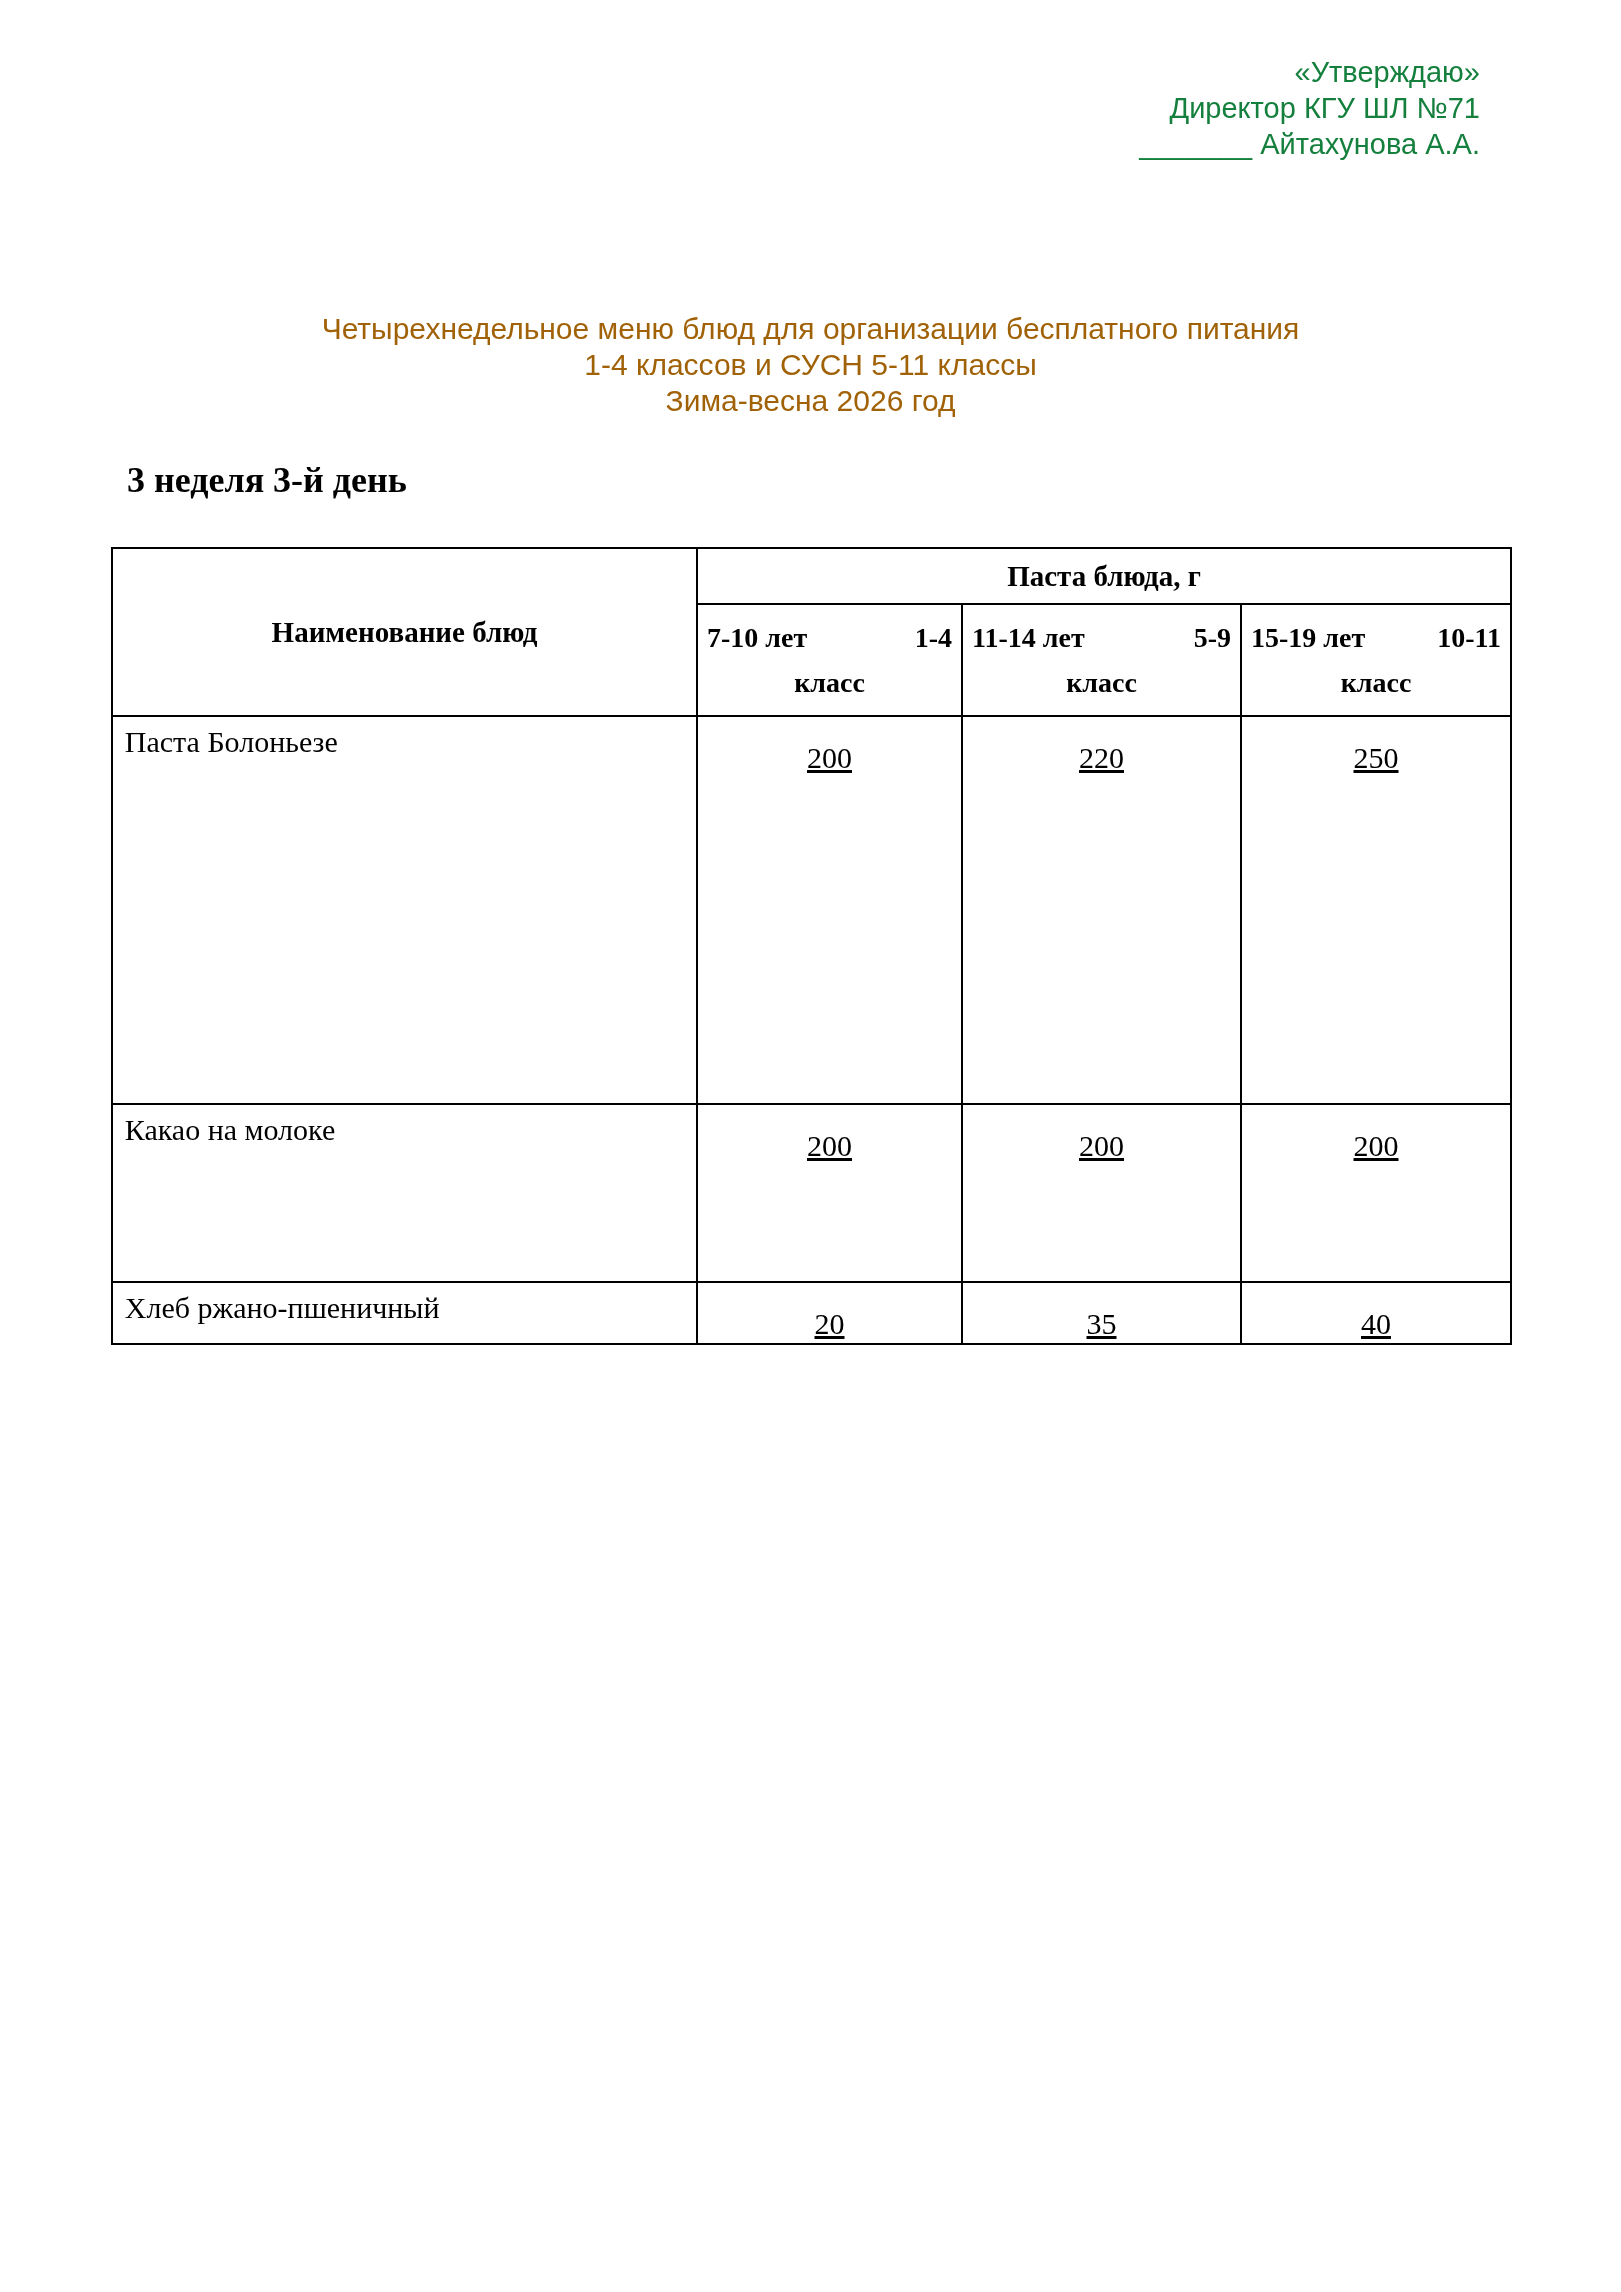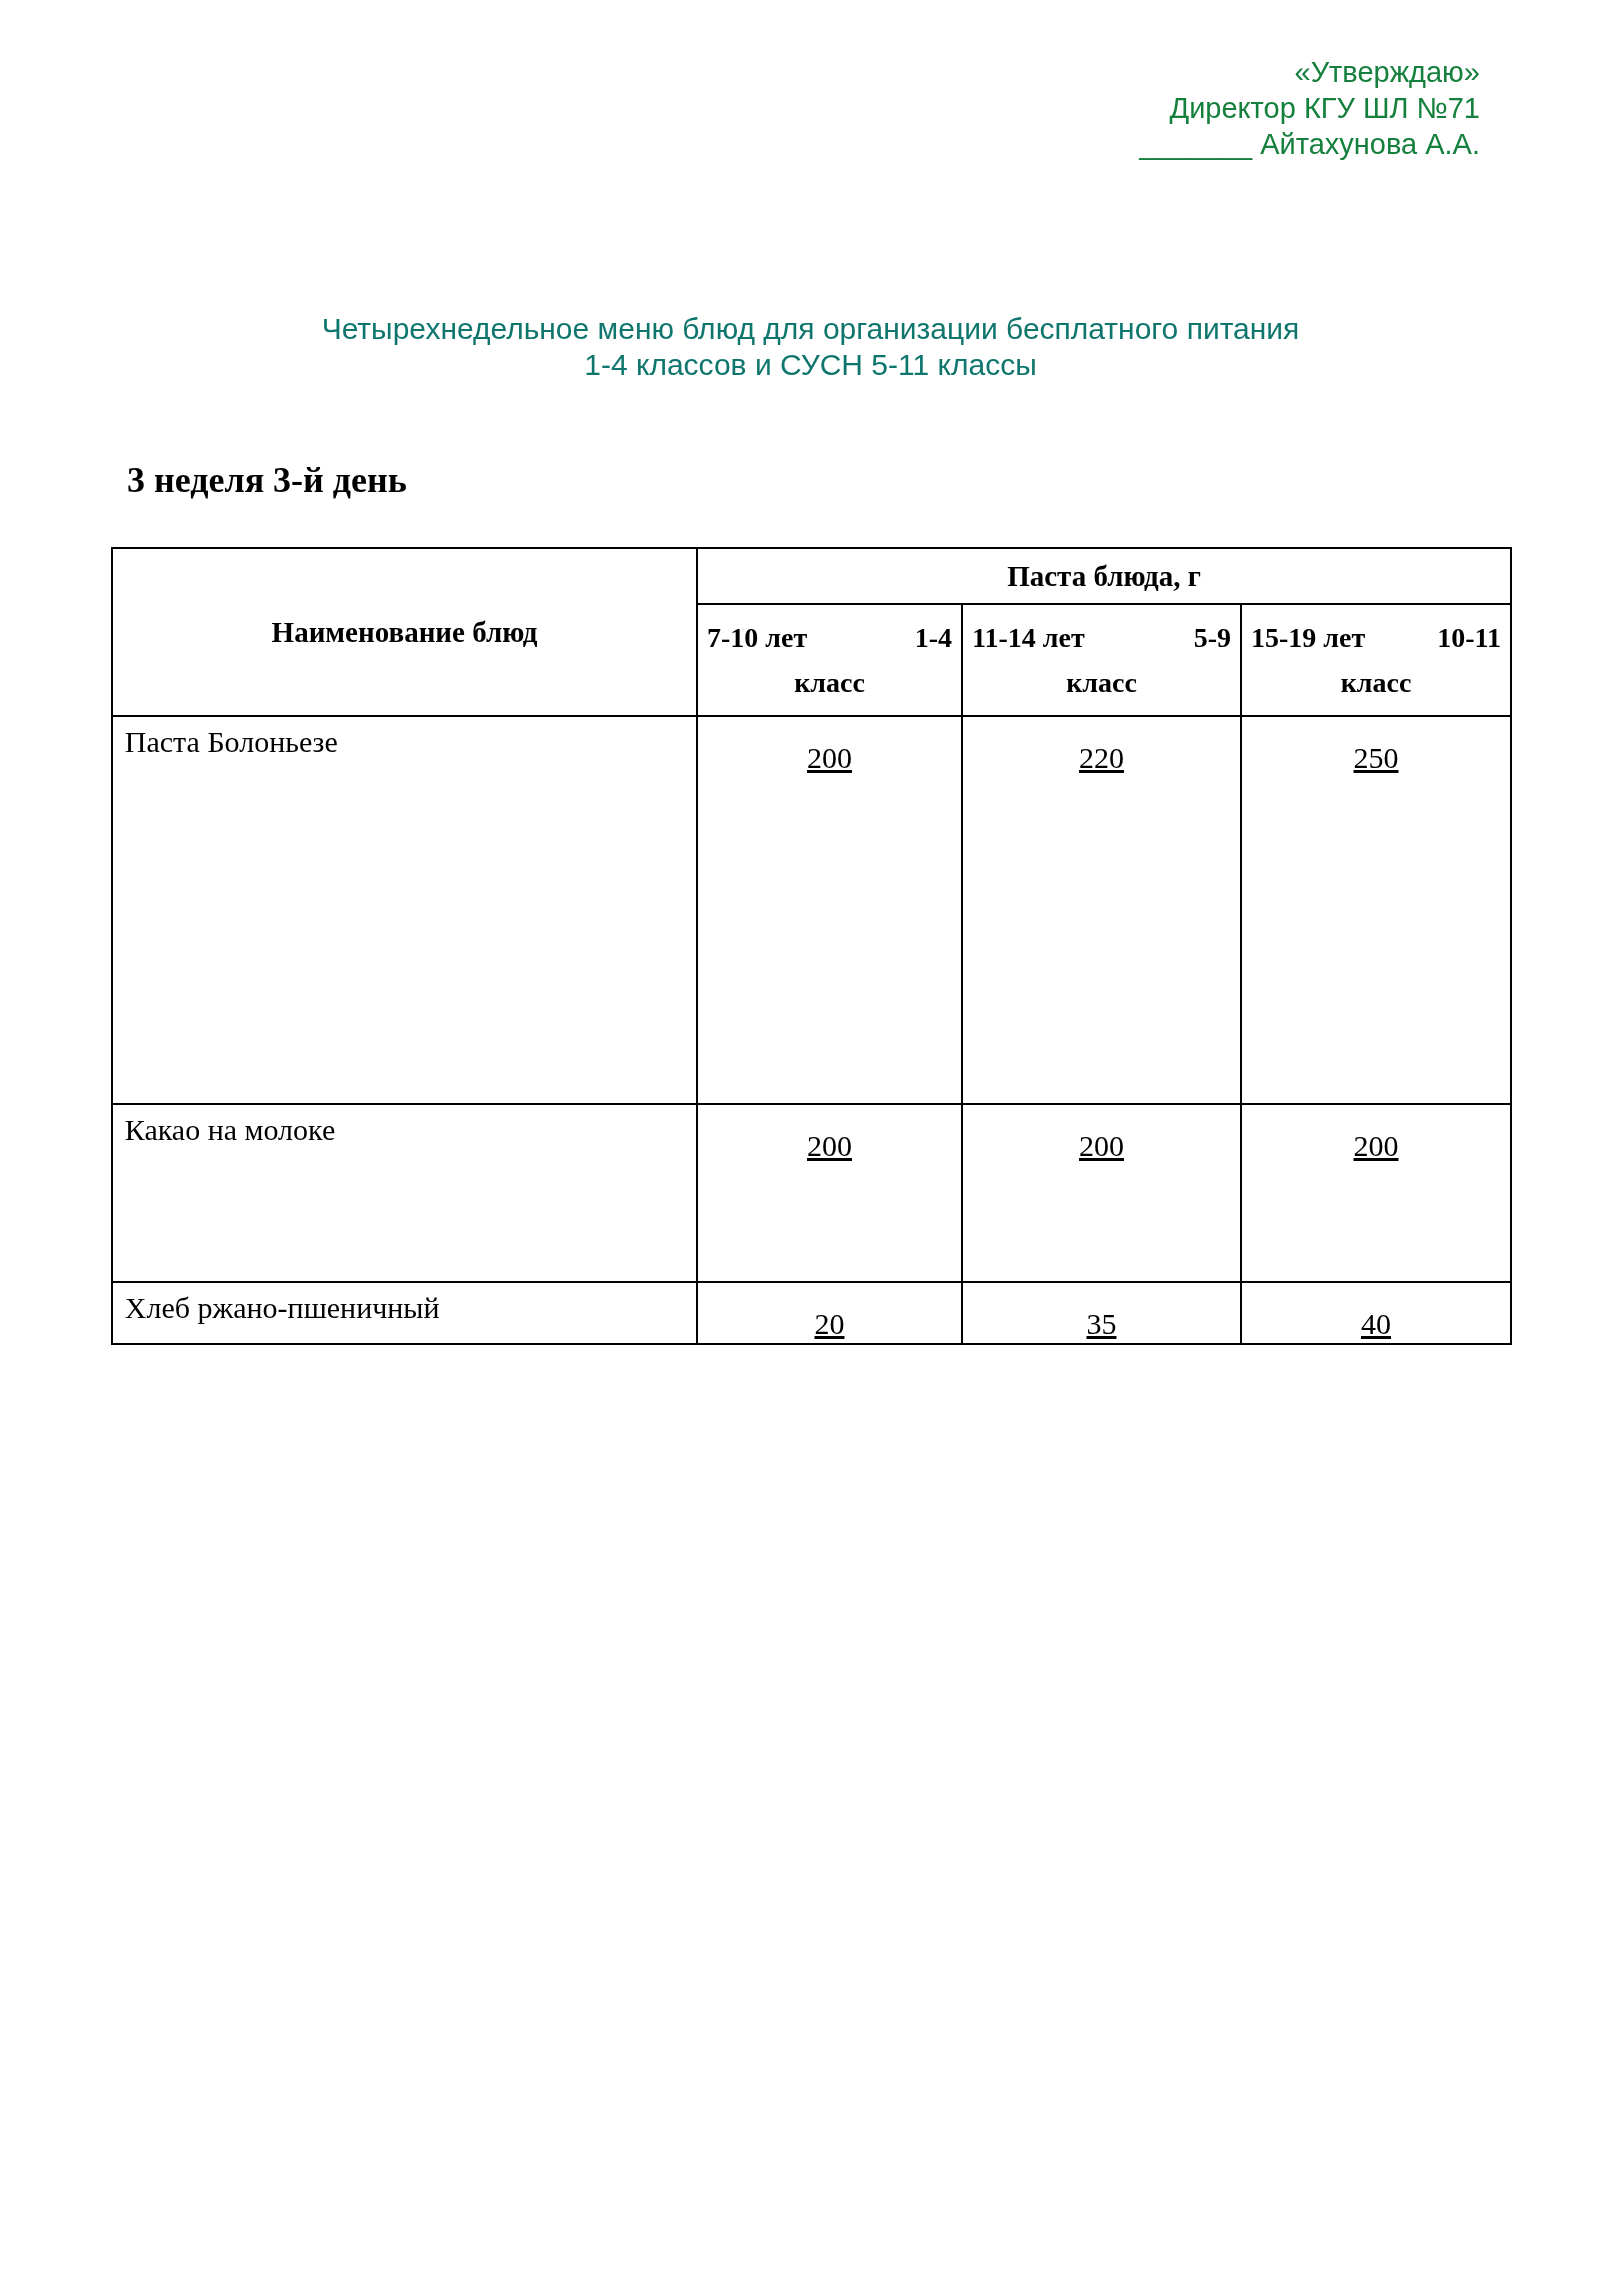--- a/index.html
+++ b/index.html
@@ -28,21 +28,21 @@
   
   .doc-title {
     position: absolute;
     top: 311px;
     left: 0;
     width: 100%;
     text-align: center;
     font-family: "Liberation Sans", sans-serif;
     font-size: 30px;
     line-height: 36px;
-    color: #0f766e;
+    color: #a16207;
   }
 
   
   .section-heading {
     position: absolute;
     top: 459px;
     left: 127px;
     font-family: "Liberation Serif", serif;
     font-weight: bold;
     font-size: 36px;
@@ -115,20 +115,21 @@
 
   <div class="approval">
     <div>«Утверждаю»</div>
     <div>Директор КГУ ШЛ №71</div>
     <div>_______ Айтахунова А.А.</div>
   </div>
 
   <div class="doc-title">
     <div>Четырехнедельное меню блюд для организации бесплатного питания</div>
     <div>1-4 классов и СУСН 5-11 классы</div>
+    <div>Зима-весна 2026 год</div>
   </div>
 
   <div class="section-heading">3 неделя 3-й день</div>
 
   <table class="menu">
     <colgroup>
       <col style="width:585px">
       <col style="width:265px">
       <col style="width:279px">
       <col style="width:270px">

